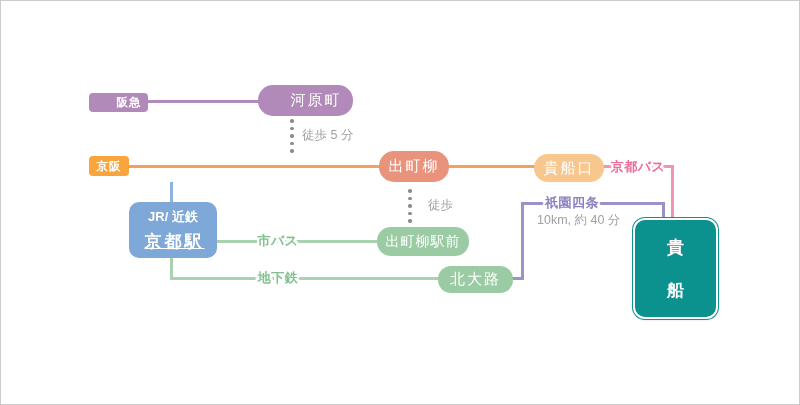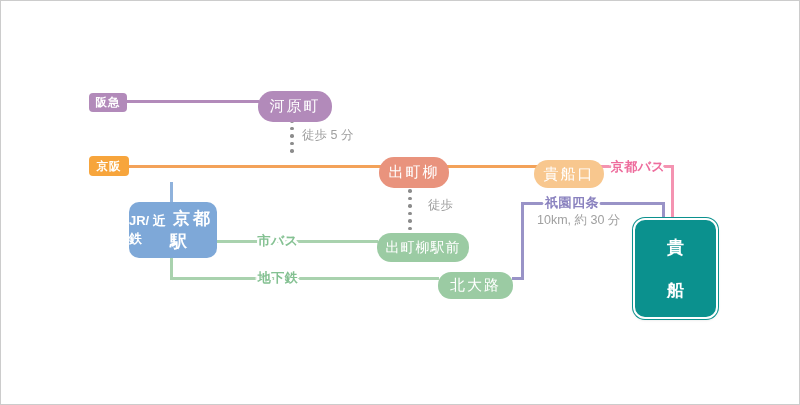--- a/index.html
+++ b/index.html
@@ -18,22 +18,22 @@
   .c-taxi{background:var(--taxi-line,#9993c7);}
 
   
   .dots{position:absolute;display:flex;flex-direction:column;gap:4px;align-items:center;width:4px;}
   .dot{width:3.5px;height:3.5px;border-radius:50%;background:var(--dot-grey,#8c8c8c);}
 
   
   .tag{position:absolute;border-radius:4px;color:#fff;font-weight:bold;font-size:11.5px;
        display:flex;align-items:center;justify-content:center;letter-spacing:1px;}
   .station{position:absolute;border-radius:15px;color:#fff;font-size:15px;
-       display:flex;align-items:center;justify-content:center;letter-spacing:2px;margin-top:6px;}
-  .bg-hankyu{background:var(--hankyu-purple,#b28aba);}
+       display:flex;align-items:center;justify-content:center;letter-spacing:2px;}
+  .bg-hankyu{background:var(--hankyu-purple,#b28aba);padding-left:21px;}
   .bg-keihan{background:var(--keihan-tag,#f7a53c);}
   .bg-salmon{background:var(--salmon,#e9937d);}
   .bg-lorange{background:var(--kibuneguchi-orange,#f8c78e);}
   .bg-green{background:var(--green-box,#9bcba3);}
 
   
   .linelabel{position:absolute;font-size:13px;font-weight:bold;letter-spacing:0.5px;
        display:flex;align-items:center;justify-content:center;
        text-shadow:-1px -1px 0 #fff,0 -1px 0 #fff,1px -1px 0 #fff,-1px 0 0 #fff,1px 0 0 #fff,
                    -1px 1px 0 #fff,0 1px 0 #fff,1px 1px 0 #fff,-2px 0 0 #fff,2px 0 0 #fff,
@@ -41,24 +41,24 @@
                    -2px 2px 0 #fff,2px 2px 0 #fff;}
   .t-eizan{color:var(--salmon,#e9937d);}
   .t-pink{color:var(--pink-text,#ee6d9d);}
   .t-green{color:var(--green-text,#84c192);}
   .t-taxi{color:var(--taxi-text,#8a82bf);}
 
   .note{position:absolute;color:var(--note-grey,#a0a0a0);font-size:12.5px;white-space:nowrap;}
 
   
   .jrbox{position:absolute;left:128px;top:201px;width:88px;height:56px;border-radius:10px;
-       background:var(--jr-blue,#7ea8d8);color:#fff;display:flex;flex-direction:row;
+       background:var(--jr-blue,#7ea8d8);color:#fff;display:flex;flex-direction:column;
        align-items:center;justify-content:center;gap:4px;}
   .jrbox .l1{font-size:13px;font-weight:bold;}
-  .jrbox .l2{font-size:17px;font-weight:bold;letter-spacing:3px;text-indent:3px;}
+  .jrbox .l2{font-size:17px;font-weight:bold;letter-spacing:3px;text-indent:3px;text-decoration:underline;}
 
   
   .kibune{position:absolute;left:632px;top:217px;width:85px;height:101px;border-radius:12px;
        background:var(--kibune-teal,#0b918e);border:2px solid #fff;
        box-shadow:0 0 0 1px var(--kibune-teal,#0b918e),0 1px 3px rgba(0,0,0,.12);
        box-sizing:border-box;color:#fff;display:flex;flex-direction:column;align-items:center;
        justify-content:center;gap:20px;font-size:17px;font-weight:bold;}
 </style>
 </head>
 <body>
@@ -123,20 +123,20 @@
   <div class="station bg-green" style="left:376px;top:226px;width:92px;height:29px;font-size:14px;letter-spacing:1px;border-radius:14px">
     <span>出町柳駅前</span>
   </div>
 
   <div class="linelabel t-green" style="left:245px;top:268px;width:64px;height:17px">地下鉄</div>
   <div class="station bg-green" style="left:437px;top:265px;width:75px;height:27px;font-size:15px;border-radius:13px">
     <span>北大路</span>
   </div>
 
   <div class="linelabel t-taxi" style="left:534px;top:194px;width:74px;height:16px">祇園四条</div>
-  <div class="note" style="left:536px;top:211px">10km, 約 30 分</div>
+  <div class="note" style="left:536px;top:211px">10km, 約 40 分</div>
 
   <div class="kibune">
     <span>貴</span>
     <span>船</span>
   </div>
 
 </div>
 
 </body></html>

